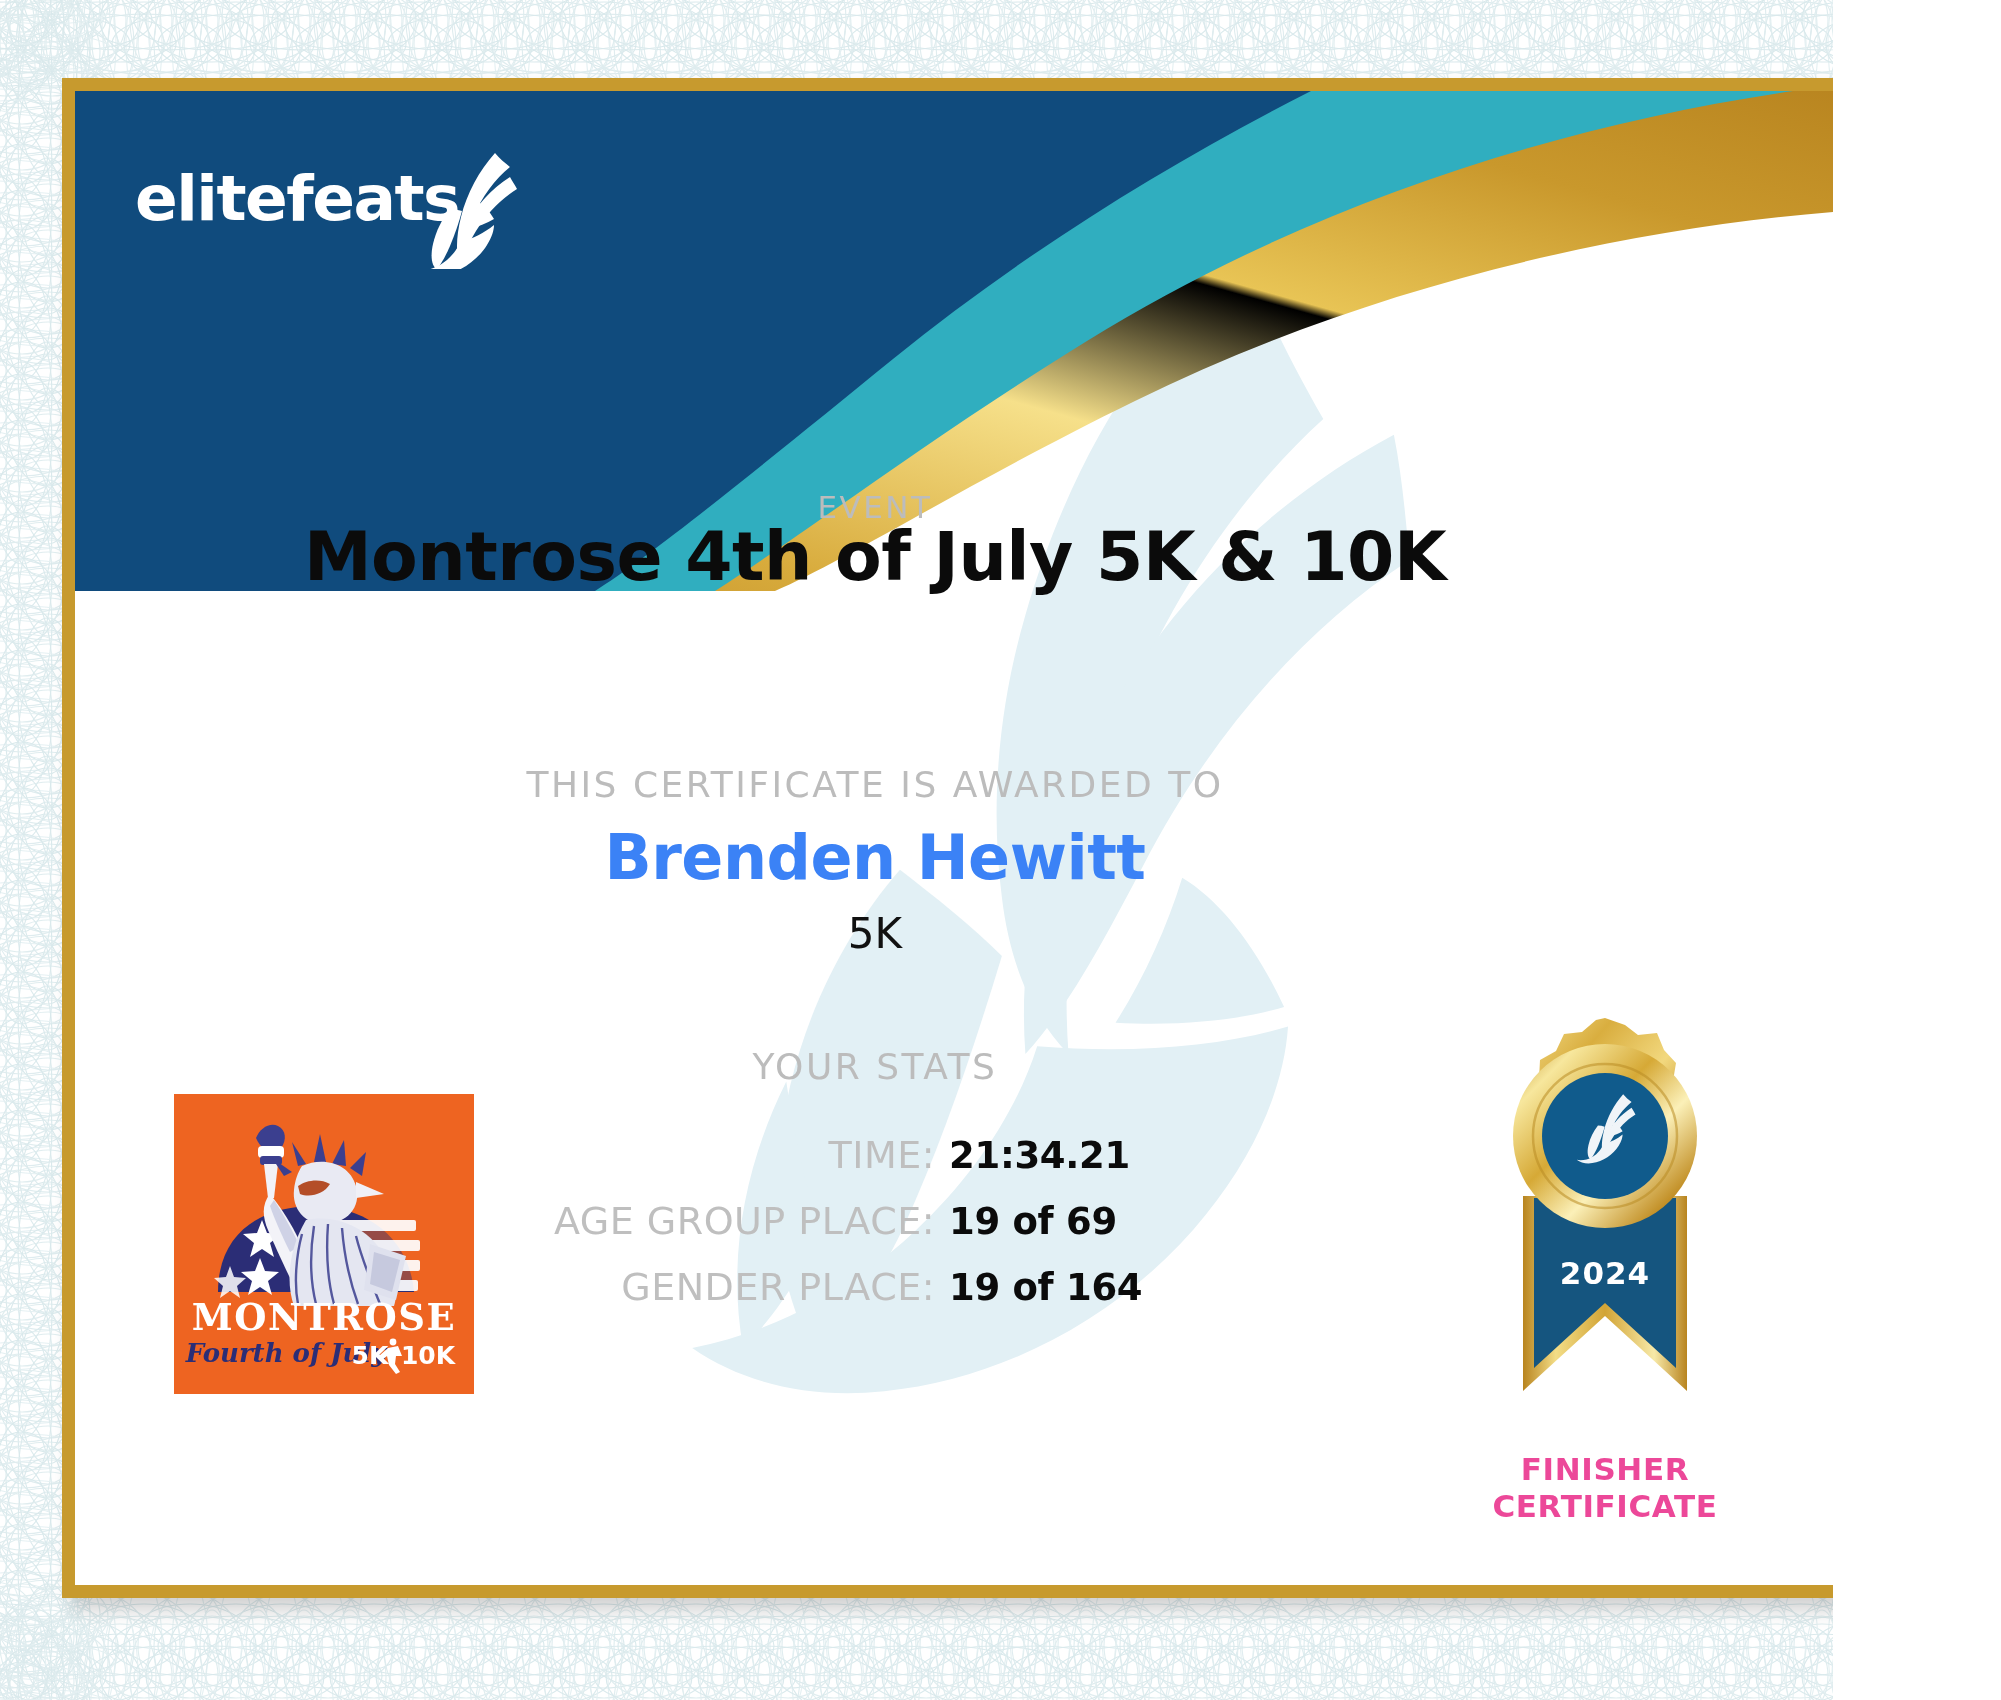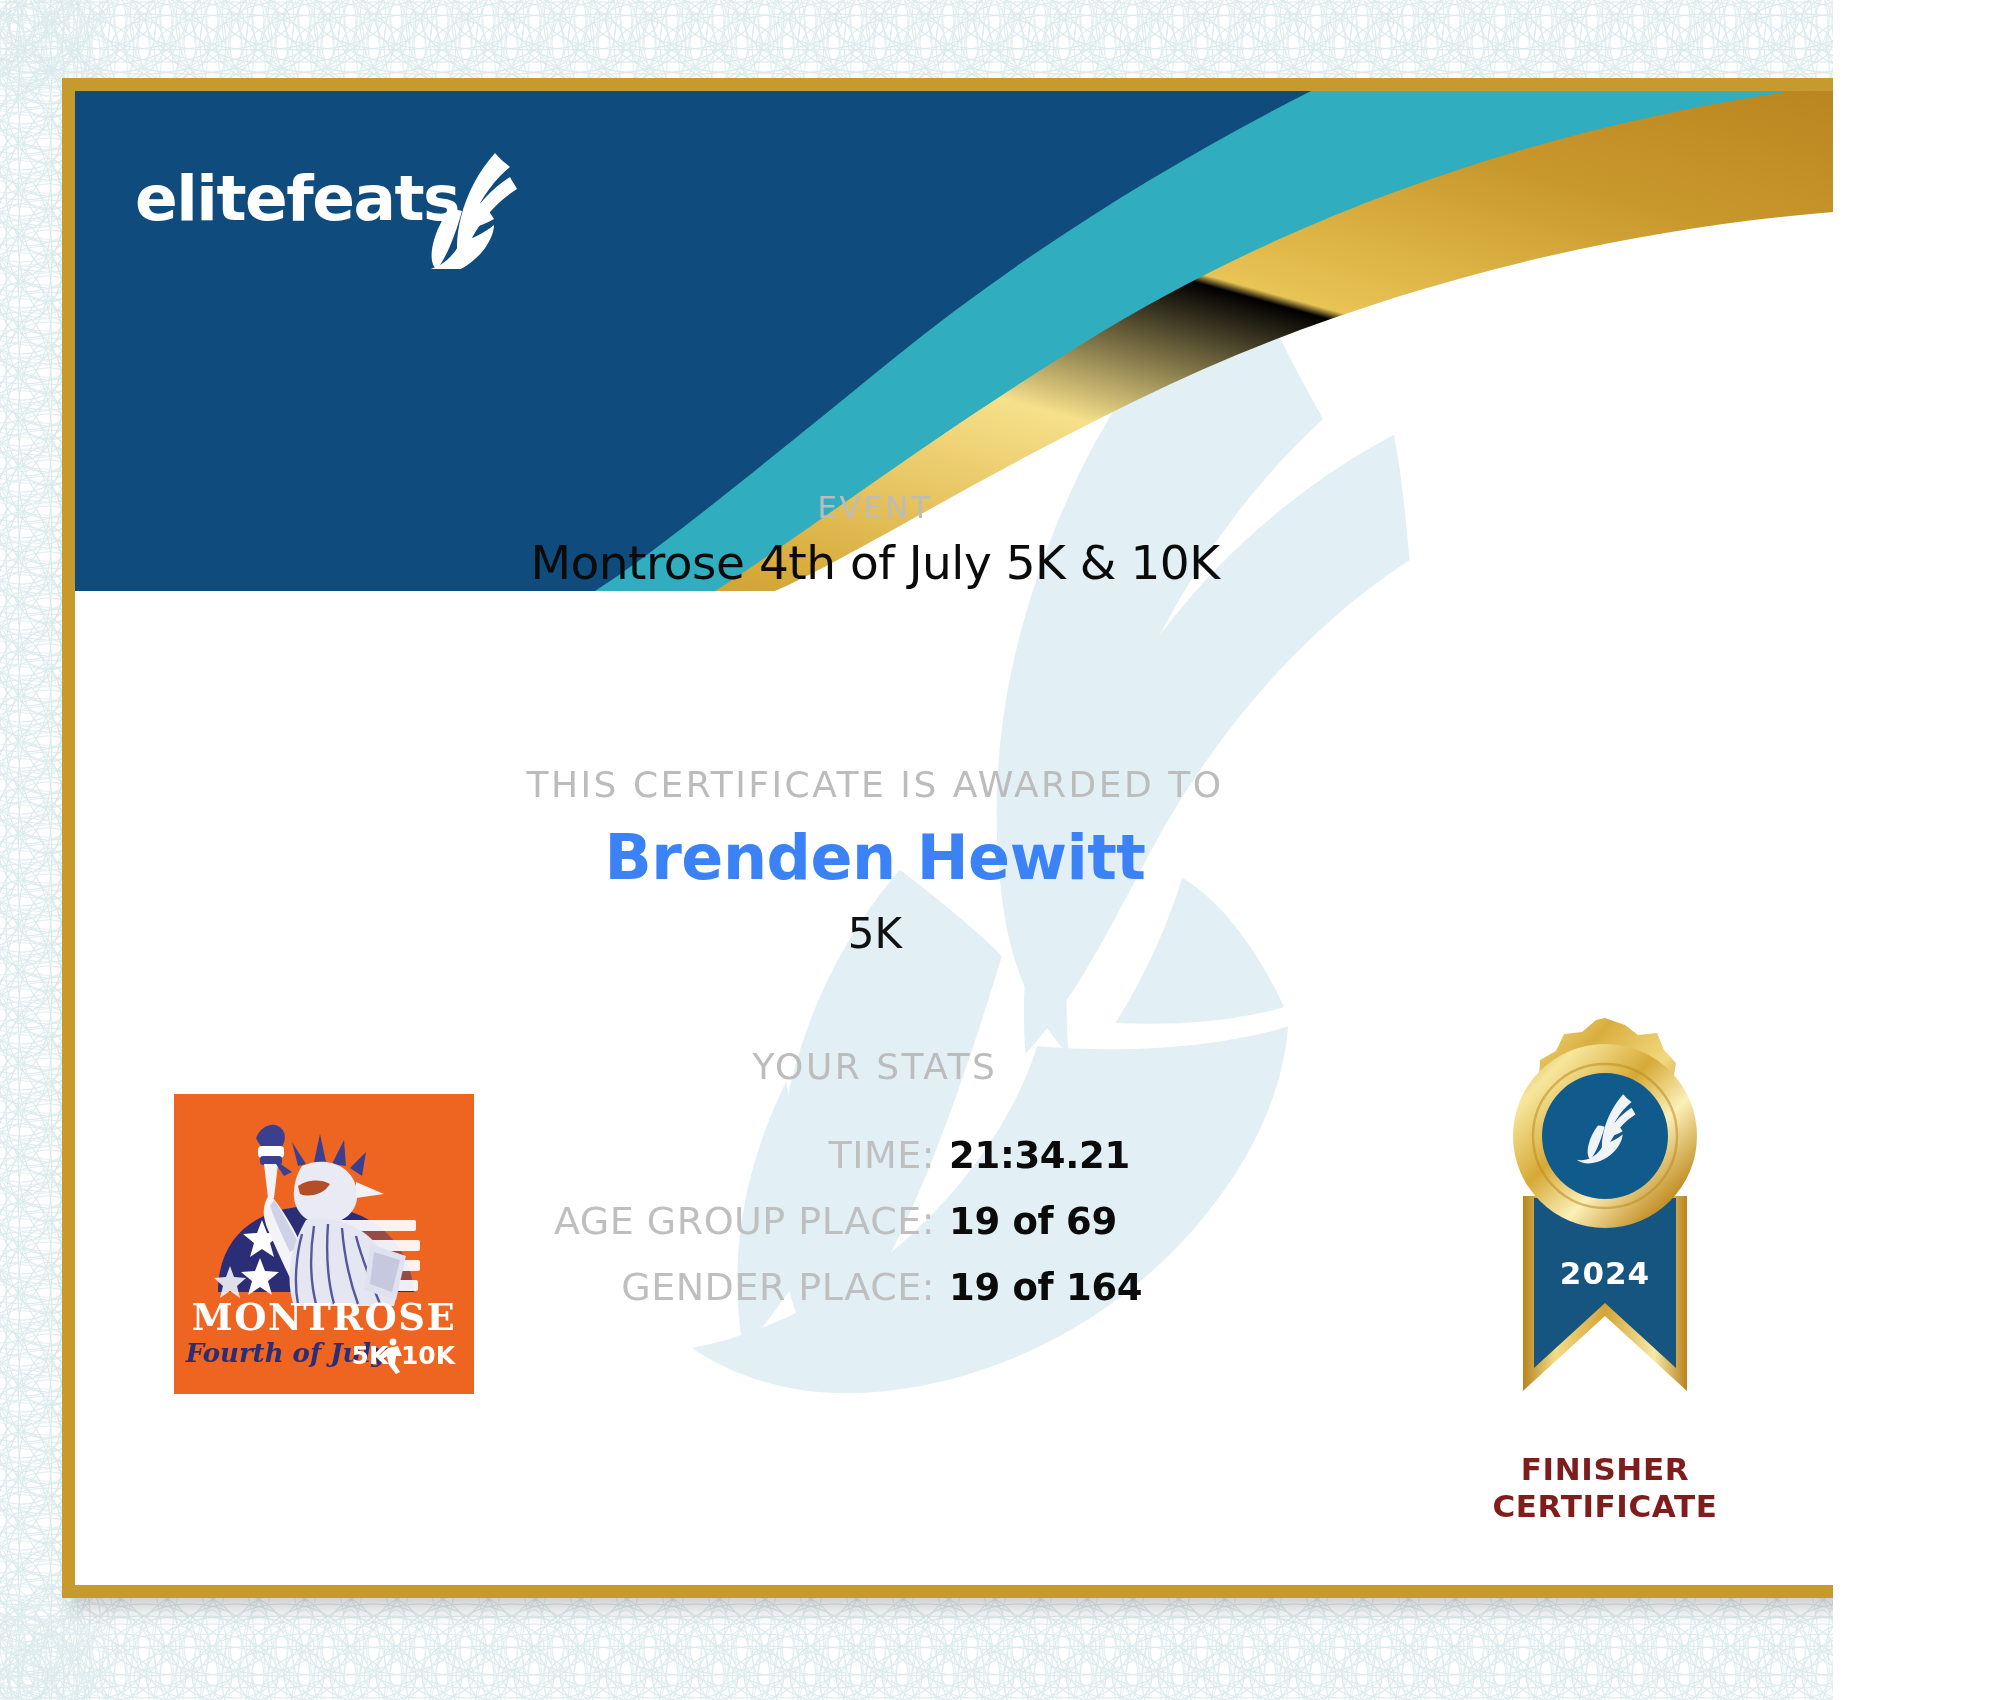--- a/index.html
+++ b/index.html
@@ -114,26 +114,26 @@
   }
   #event-label {
     left: 260px;
     top: 398px;
     width: 1080px;
     font-size: 31px;
   }
   #event-title {
     position: absolute;
     left: 200px;
-    top: 444px;
+    top: 426px;
     width: 1200px;
     text-align: center;
     font-family: "DejaVu Sans", sans-serif;
-    font-size: 47px;
-    font-weight: 400;
+    font-size: 68px;
+    font-weight: 700;
     letter-spacing: -0.5px;
     color: #0b0b0b;
     white-space: nowrap;
   }
   #awarded-label {
     left: 200px;
     top: 673px;
     width: 1200px;
     font-size: 36px;
   }
@@ -226,21 +226,21 @@
     position: absolute;
     left: 1360px;
     top: 1360px;
     width: 340px;
     text-align: center;
     font-family: "DejaVu Sans", sans-serif;
     font-size: 31px;
     font-weight: 700;
     line-height: 1.18;
     letter-spacing: 0.6px;
-    color: #7f1d1d;
+    color: #ec4899;
   }
   #badge-caption div { white-space: nowrap; }
 </style>
 </head>
 <body>
 
 <div id="paper">
 
   <svg class="guilloche" viewBox="0 0 2001 1700" preserveAspectRatio="none">
     <defs>

